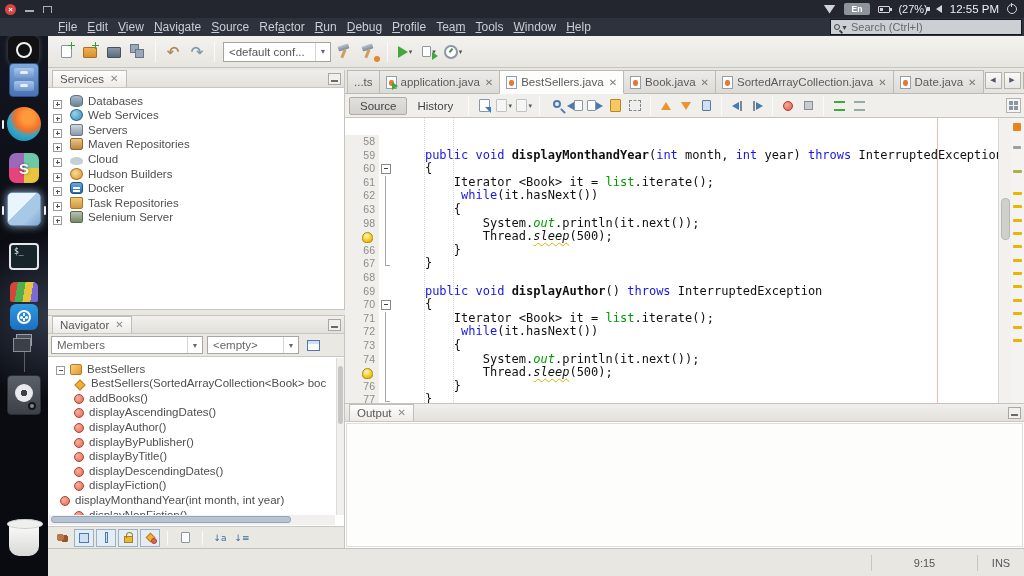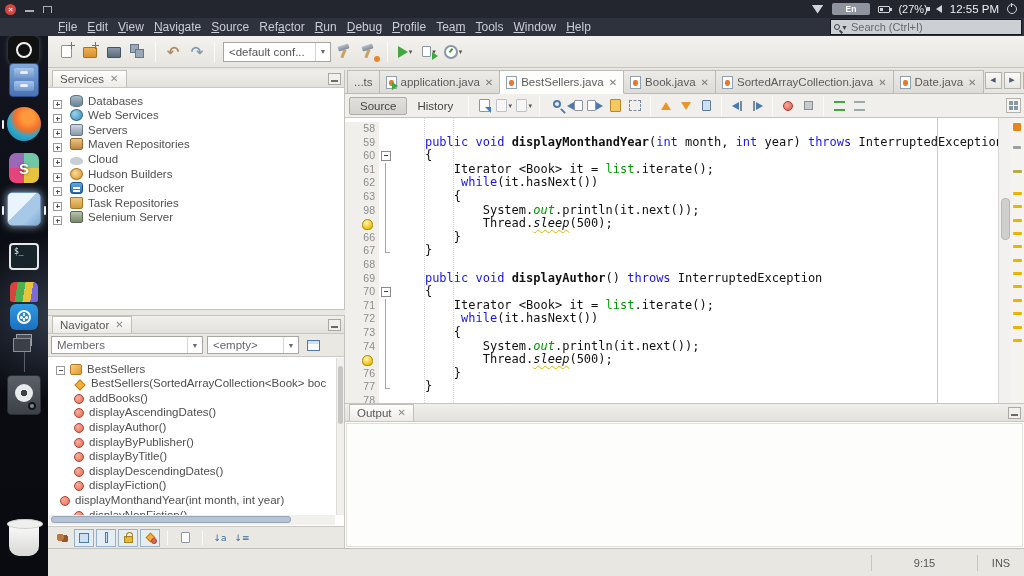--- a/index.html
+++ b/index.html
@@ -10,21 +10,21 @@
 
 .toppanel{position:absolute;left:0;top:0;width:1024px;height:18px;background:#23262e;
   display:flex;align-items:center;z-index:30}
 .winctrls{display:flex;align-items:center;gap:9px;padding-left:5px}
 .wc-close{width:11px;height:11px;border-radius:50%;background:#d64541;color:#fff;font-size:8px;
   line-height:11px;text-align:center;font-weight:bold}
 .wc-min{width:9px;height:2px;background:#a9adb6;margin-top:4px}
 .wc-shade{width:9px;height:7px;border:1px solid #a9adb6;border-bottom:none}
 .tray{margin-left:auto;display:flex;align-items:center;gap:8px;padding-right:7px;color:#dfe2e8}
 .wifi{width:12px;height:9px;background:#cfd3da;clip-path:polygon(50% 100%,0 0,100% 0)}
-.kbd-badge{background:#8e949e;color:#fff;font-size:8.5px;font-weight:bold;padding:1px 14px;border-radius:2px}
+.kbd-badge{background:#8e949e;color:#fff;font-size:8.5px;font-weight:bold;padding:1px 8px;border-radius:2px}
 .bat{width:12px;height:7px;border:1px solid #cfd3da;position:relative;border-radius:1px}
 .bat:before{content:"";position:absolute;left:1px;top:1px;bottom:1px;width:3px;background:#cfd3da}
 .bat:after{content:"";position:absolute;right:-3px;top:1px;width:2px;height:3px;background:#cfd3da}
 .bat-txt{font-size:11px;color:#e8eaee}
 .spk{width:0;height:0;border-top:4px solid transparent;border-bottom:4px solid transparent;border-right:6px solid #cfd3da;position:relative}
 .spk:before{content:"";position:absolute;left:-9px;top:-2px;width:3px;height:4px;background:#cfd3da}
 .clock{font-size:11.5px;color:#eef0f4}
 .pwr{width:10px;height:10px;border:1.6px solid #cfd3da;border-radius:50%;position:relative}
 .pwr:before{content:"";position:absolute;left:2.6px;top:-3px;width:1.6px;height:5px;background:#23262e;box-shadow:0 0 0 0}
 .pwr:after{content:"";position:absolute;left:2.6px;top:-2px;width:1.6px;height:4px;background:#cfd3da}
@@ -182,21 +182,21 @@
 .tbtn{width:17px;height:17px;border:1px solid #b4b2ae;background:linear-gradient(#faf9f7,#e8e6e2);display:flex;align-items:center;justify-content:center;color:#4a5a6a;font-size:7px;margin-left:2px}
 
 .edtoolbar{position:absolute;left:297px;top:58px;width:679px;height:24px;background:#f1efeb;border-bottom:1px solid #c6c4bf;display:flex;align-items:center;padding-left:4px}
 .vtab{padding:2px 10px;font-size:11.5px;color:#444}
 .vtab.sel{border:1px solid #aeaca8;background:linear-gradient(#e2e0dc,#d4d2ce);border-radius:2px}
 .edtoolbar .tbi{width:20px;height:20px}
 .splitbtn{position:absolute;right:3px;top:4px;width:15px;height:15px;border:1px solid #b4b2ae;background:#f6f5f2;display:grid;grid-template-columns:1fr 1fr;grid-template-rows:1fr 1fr;gap:1px;padding:2px}
 .splitbtn div{background:#8a97a3}
 
 .codearea{position:absolute;left:297px;top:82px;width:679px;height:285px;background:#fff;overflow:hidden}
-.codelines{position:absolute;left:0;top:4px;right:27px}
+.codelines{position:absolute;left:0;top:17px;right:27px}
 .cl{display:flex;height:13.6px;line-height:13.6px}
 .ln{width:34px;flex:none;text-align:right;padding-right:4px;background:#f0efec;color:#8c8c8c;font-size:10.5px;display:flex;align-items:center;justify-content:flex-end}
 .fcol{width:13px;flex:none;position:relative;background:#fff}
 .fcol.fs:before{content:"";position:absolute;left:2px;top:2px;width:8px;height:8px;background:#fff;border:1px solid #8a8a8a}
 .fcol.fs:after{content:"";position:absolute;left:4.5px;top:6px;width:4px;height:1px;background:#444}
 .fcol.fm:before{content:"";position:absolute;left:6px;top:0;bottom:0;width:1px;background:#a6a6a6}
 .fcol.fe:before{content:"";position:absolute;left:6px;top:0;height:55%;width:1px;background:#a6a6a6}
 .fcol.fe:after{content:"";position:absolute;left:6px;top:55%;width:5px;height:1px;background:#a6a6a6}
 .ct{white-space:pre;font-family:"DejaVu Sans Mono","Liberation Mono",monospace;font-size:12px;color:#111;padding-left:4px}
 .tk-k{color:#1616e6}

